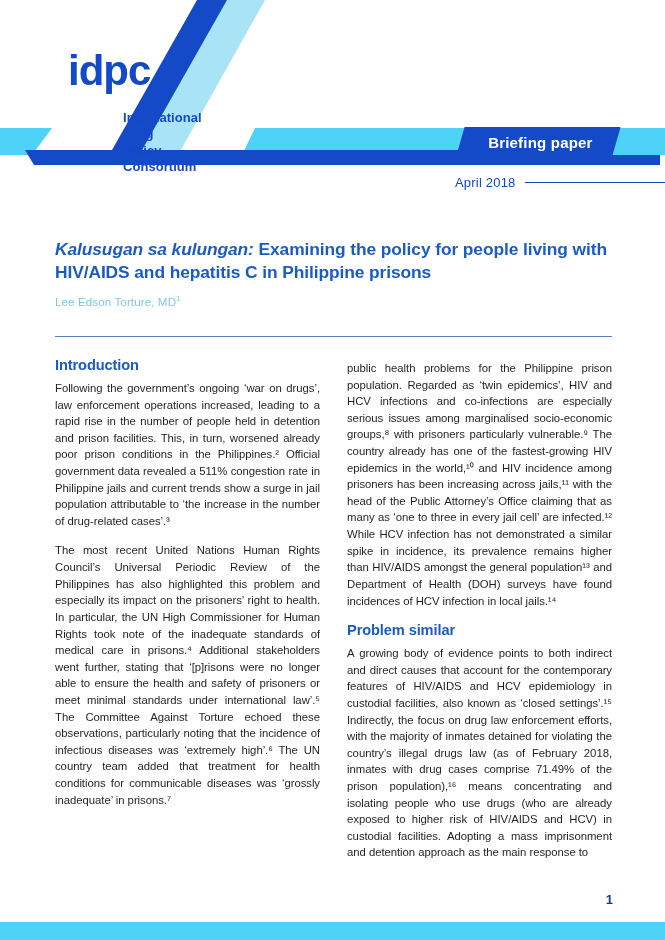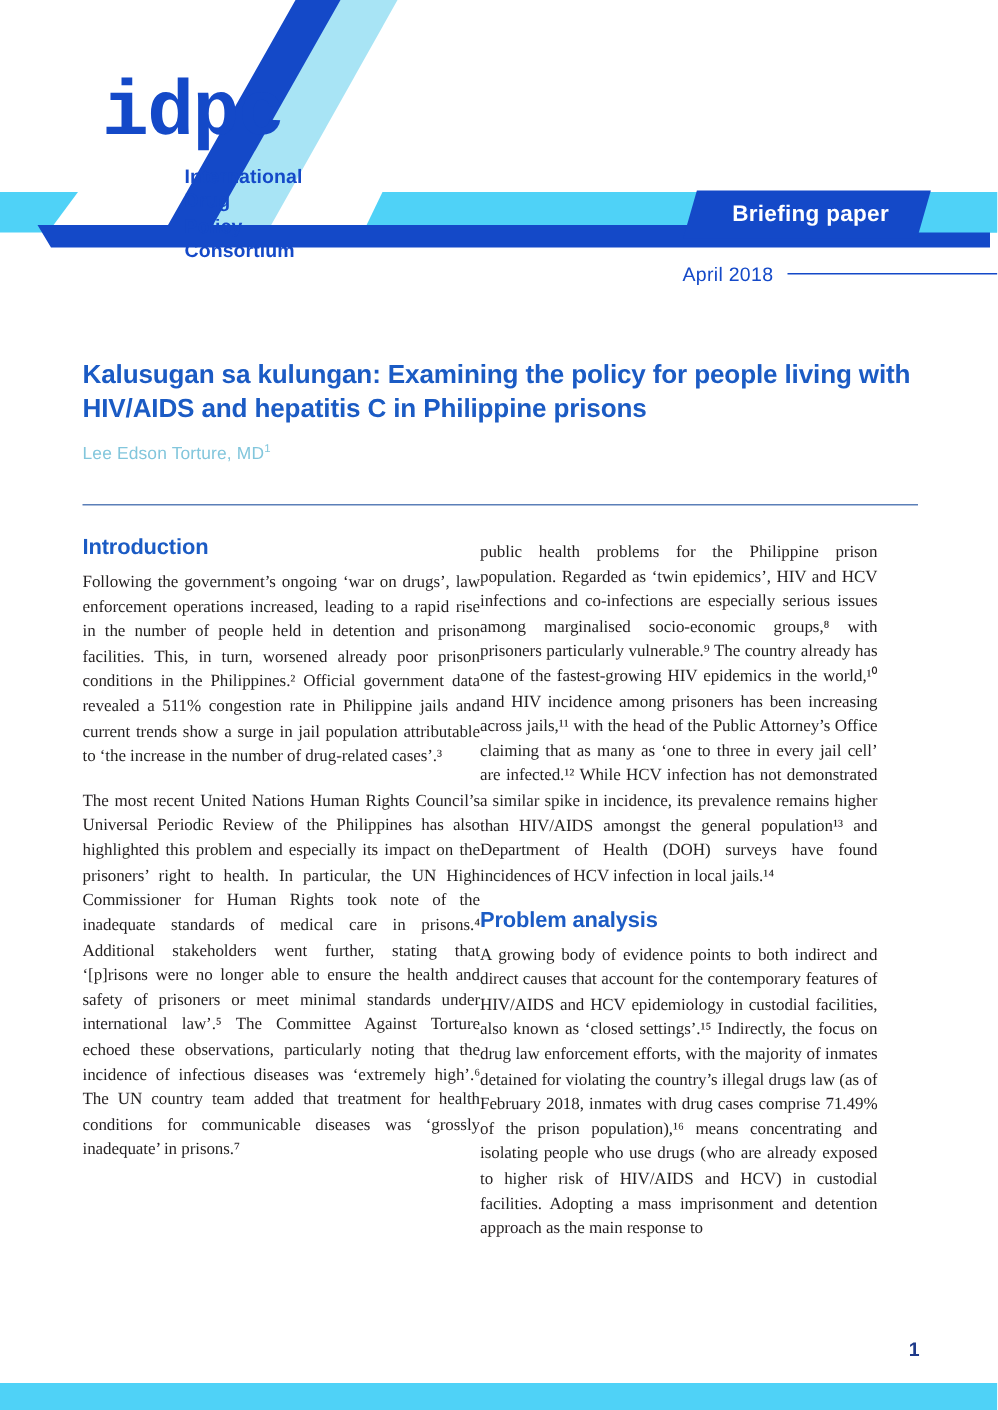--- a/index.html
+++ b/index.html
@@ -30,22 +30,22 @@
 
   
   .logo-block {
     position: absolute;
     left: 68px;
     top: 52px;
     width: 160px;
     z-index: 5;
   }
   .logo-word {
-    font-family: Liberation Mono, monospace;
-    font-size: 52px;
+    font-family: Liberation Sans, sans-serif;
+    font-size: 42px;
     font-weight: 700;
     letter-spacing: -1px;
     color: #1449C8;
     line-height: 0.92;
     display: block;
   }
   .logo-sub {
     position: absolute;
     left: 55px;
     top: 58px;
@@ -109,20 +109,21 @@
     width: 560px;
   }
   .doc-title {
     font-size: 17.4px;
     font-weight: 700;
     line-height: 1.34;
     color: #1B5BC4;
     letter-spacing: -0.1px;
   }
   .doc-title .ital {
+    font-style: italic;
   }
   .author {
     margin-top: 9px;
     font-size: 11.6px;
     color: #82C6DC;
     font-weight: 400;
     letter-spacing: 0.1px;
   }
   .author sup { font-size: 7.6px; vertical-align: super; }
 
@@ -136,20 +137,21 @@
   }
 
   
   .columns {
     position: absolute;
     left: 55px;
     top: 357px;
     width: 557px;
     height: 545px;
     display: flex;
+    gap: 27px;
   }
   .col {
     width: 265px;
     position: relative;
     overflow: hidden;
   }
   .col-right { padding-top: 3px; }
 
   h2.section {
     font-size: 14.6px;
@@ -159,21 +161,21 @@
     margin-bottom: 7px;
   }
 
   p.body {
     font-size: 11.35px;
     line-height: 1.465;
     color: #231f20;
     text-align: justify;
     margin-bottom: 13px;
     letter-spacing: -0.05px;
-    font-family: Liberation Serif, serif;
+    font-family: Liberation Sans, sans-serif;
   }
   p.body:last-child { margin-bottom: 12px; }
 
   
   .page-number {
     position: absolute;
     right: 52px;
     bottom: 33px;
     font-size: 13px;
     font-weight: 700;
@@ -234,21 +236,21 @@
   <div class="columns">
 
     <div class="col col-left">
       <h2 class="section">Introduction</h2>
       <p class="body">Following the government’s ongoing ‘war on drugs’, law enforcement operations increased, leading to a rapid rise in the number of people held in detention and prison facilities. This, in turn, worsened already poor prison conditions in the Philippines.² Official government data revealed a 511% congestion rate in Philippine jails and current trends show a surge in jail population attributable to ‘the increase in the number of drug-related cases’.³</p>
       <p class="body">The most recent United Nations Human Rights Council’s Universal Periodic Review of the Philippines has also highlighted this problem and especially its impact on the prisoners’ right to health. In particular, the UN High Commissioner for Human Rights took note of the inadequate standards of medical care in prisons.⁴ Additional stakeholders went further, stating that ‘[p]risons were no longer able to ensure the health and safety of prisoners or meet minimal standards under international law’.⁵ The Committee Against Torture echoed these observations, particularly noting that the incidence of infectious diseases was ‘extremely high’.⁶ The UN country team added that treatment for health conditions for communicable diseases was ‘grossly inadequate’ in prisons.⁷</p>
     </div>
 
     <div class="col col-right">
       <p class="body">public health problems for the Philippine prison population. Regarded as ‘twin epidemics’, HIV and HCV infections and co-infections are especially serious issues among marginalised socio-economic groups,⁸ with prisoners particularly vulnerable.⁹ The country already has one of the fastest-growing HIV epidemics in the world,¹⁰ and HIV incidence among prisoners has been increasing across jails,¹¹ with the head of the Public Attorney’s Office claiming that as many as ‘one to three in every jail cell’ are infected.¹² While HCV infection has not demonstrated a similar spike in incidence, its prevalence remains higher than HIV/AIDS amongst the general population¹³ and Department of Health (DOH) surveys have found incidences of HCV infection in local jails.¹⁴</p>
-      <h2 class="section">Problem analysis</h2>
+      <h2 class="section">Problem similar</h2>
       <p class="body">A growing body of evidence points to both indirect and direct causes that account for the contemporary features of HIV/AIDS and HCV epidemiology in custodial facilities, also known as ‘closed settings’.¹⁵ Indirectly, the focus on drug law enforcement efforts, with the majority of inmates detained for violating the country’s illegal drugs law (as of February 2018, inmates with drug cases comprise 71.49% of the prison population),¹⁶ means concentrating and isolating people who use drugs (who are already exposed to higher risk of HIV/AIDS and HCV) in custodial facilities. Adopting a mass imprisonment and detention approach as the main response to</p>
     </div>
 
   </div>
 
   <div class="page-number">1</div>
   <div class="footer-bar"></div>
 
 </div>
 

